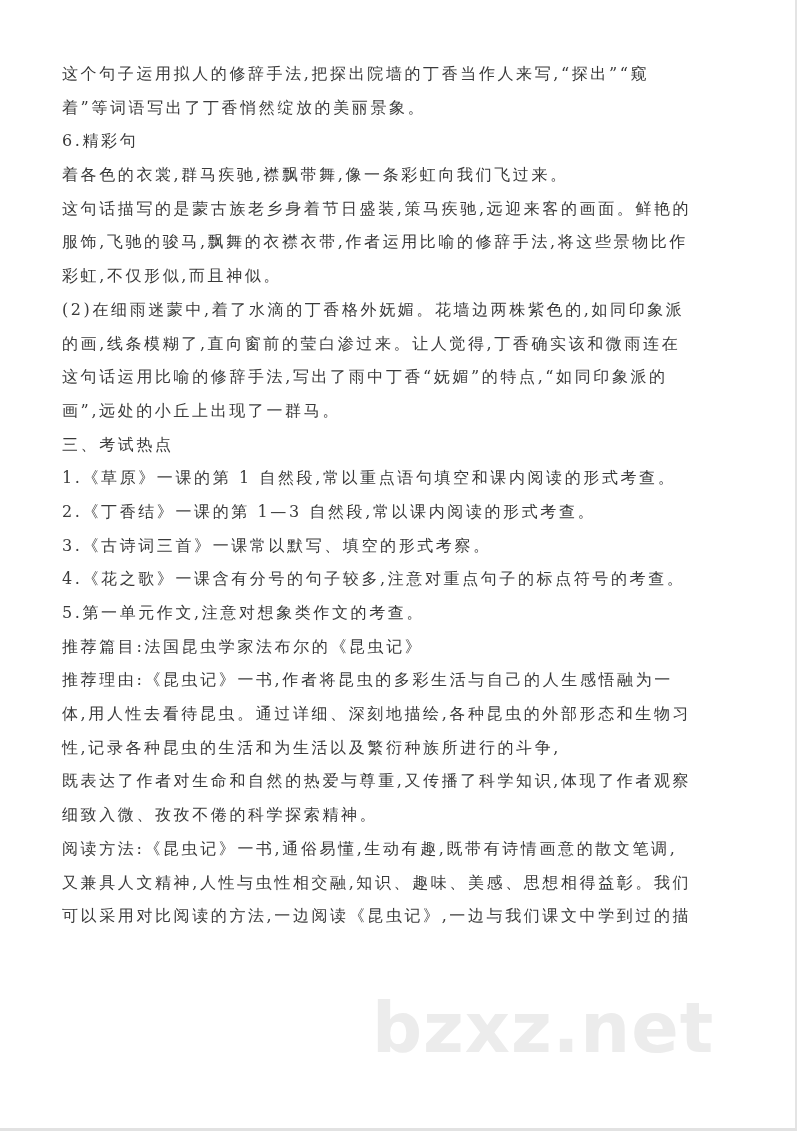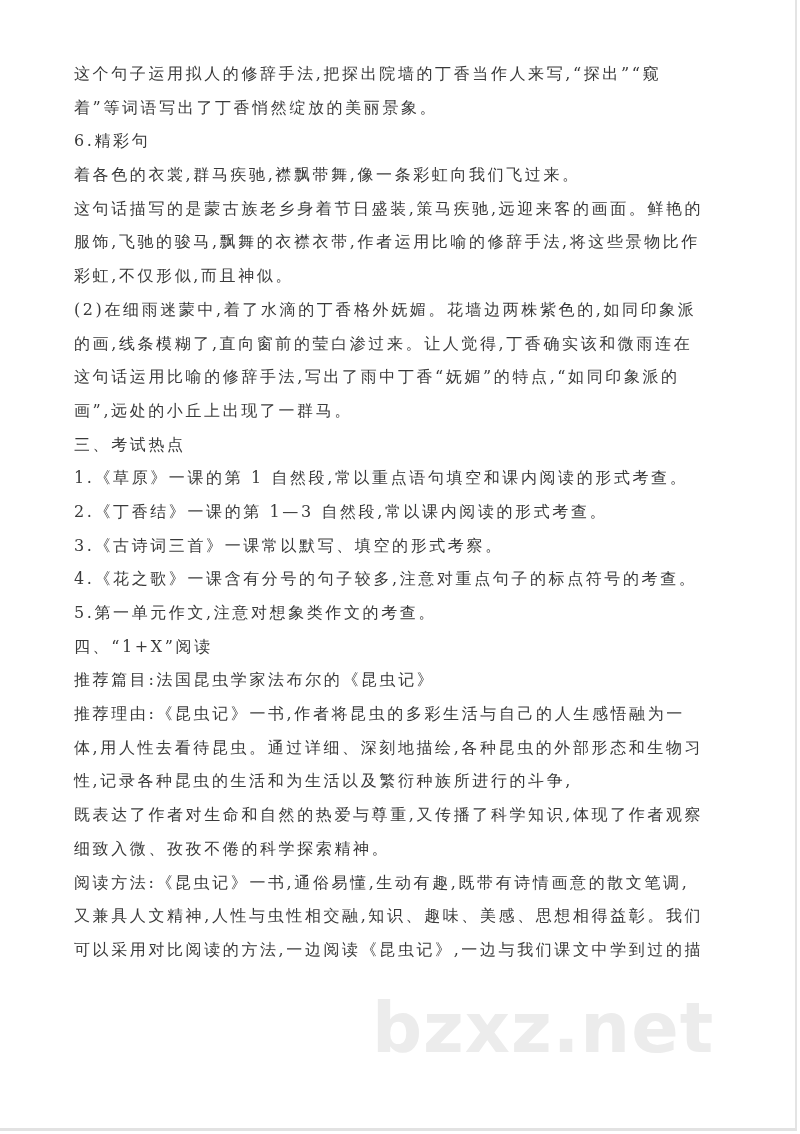--- a/index.html
+++ b/index.html
@@ -6,21 +6,21 @@
   body {
     width: 800px; height: 1134px; background: #ffffff; position: relative; overflow: hidden;
     font-family: "DejaVu Serif", "Liberation Serif", serif;
   }
   .page {
     position: absolute; left: 0; top: 0; width: 795px; height: 1128px;
     background: #ffffff;
     border-right: 2px solid #e4e4e4; border-bottom: 3px solid #e2e2e2;
   }
   .content {
-    position: absolute; left: 62px; top: 57px; width: 700px; margin-left: 12px;
+    position: absolute; left: 62px; top: 57px; width: 700px;
   }
   .line {
     font-size: 16px; line-height: 33.7px; height: 33.7px; color: #3a3a3a;
     letter-spacing: 2.6px; white-space: nowrap;
   }
   .watermark {
     position: absolute; left: 372px; top: 985px;
     font-family: "DejaVu Sans", "Liberation Sans", sans-serif; font-weight: bold;
     font-size: 70px; color: #ececec; letter-spacing: 1px; line-height: 86px;
     z-index: 0;
@@ -43,21 +43,20 @@
     <div class="line">(2)在细雨迷蒙中,着了水滴的丁香格外妩媚。花墙边两株紫色的,如同印象派</div>
     <div class="line">的画,线条模糊了,直向窗前的莹白渗过来。让人觉得,丁香确实该和微雨连在</div>
     <div class="line">这句话运用比喻的修辞手法,写出了雨中丁香“妩媚”的特点,“如同印象派的</div>
     <div class="line">画”,远处的小丘上出现了一群马。</div>
     <div class="line">三、考试热点</div>
     <div class="line">1.《草原》一课的第 1 自然段,常以重点语句填空和课内阅读的形式考查。</div>
     <div class="line">2.《丁香结》一课的第 1—3 自然段,常以课内阅读的形式考查。</div>
     <div class="line">3.《古诗词三首》一课常以默写、填空的形式考察。</div>
     <div class="line">4.《花之歌》一课含有分号的句子较多,注意对重点句子的标点符号的考查。</div>
     <div class="line">5.第一单元作文,注意对想象类作文的考查。</div>
-    <div class="line">四、“1+X”阅读</div>
     <div class="line">推荐篇目:法国昆虫学家法布尔的《昆虫记》</div>
     <div class="line">推荐理由:《昆虫记》一书,作者将昆虫的多彩生活与自己的人生感悟融为一</div>
     <div class="line">体,用人性去看待昆虫。通过详细、深刻地描绘,各种昆虫的外部形态和生物习</div>
     <div class="line">性,记录各种昆虫的生活和为生活以及繁衍种族所进行的斗争,</div>
     <div class="line">既表达了作者对生命和自然的热爱与尊重,又传播了科学知识,体现了作者观察</div>
     <div class="line">细致入微、孜孜不倦的科学探索精神。</div>
     <div class="line">阅读方法:《昆虫记》一书,通俗易懂,生动有趣,既带有诗情画意的散文笔调,</div>
     <div class="line">又兼具人文精神,人性与虫性相交融,知识、趣味、美感、思想相得益彰。我们</div>
     <div class="line">可以采用对比阅读的方法,一边阅读《昆虫记》,一边与我们课文中学到过的描</div>
   </div>

